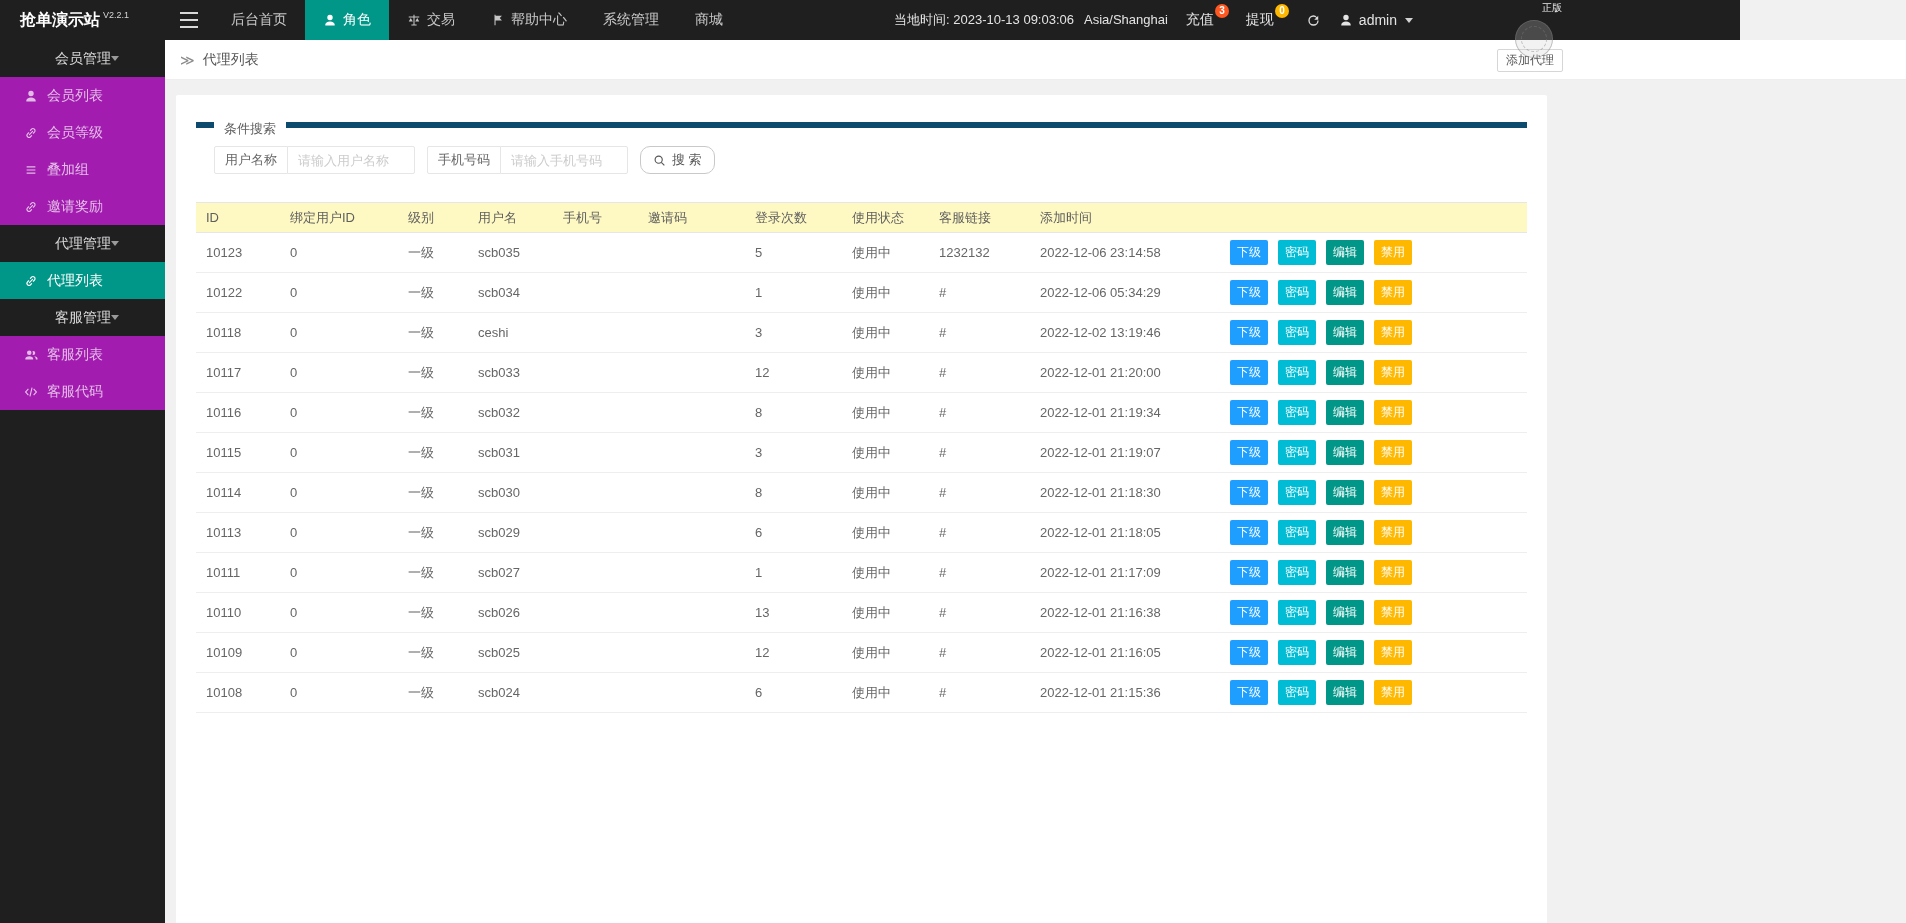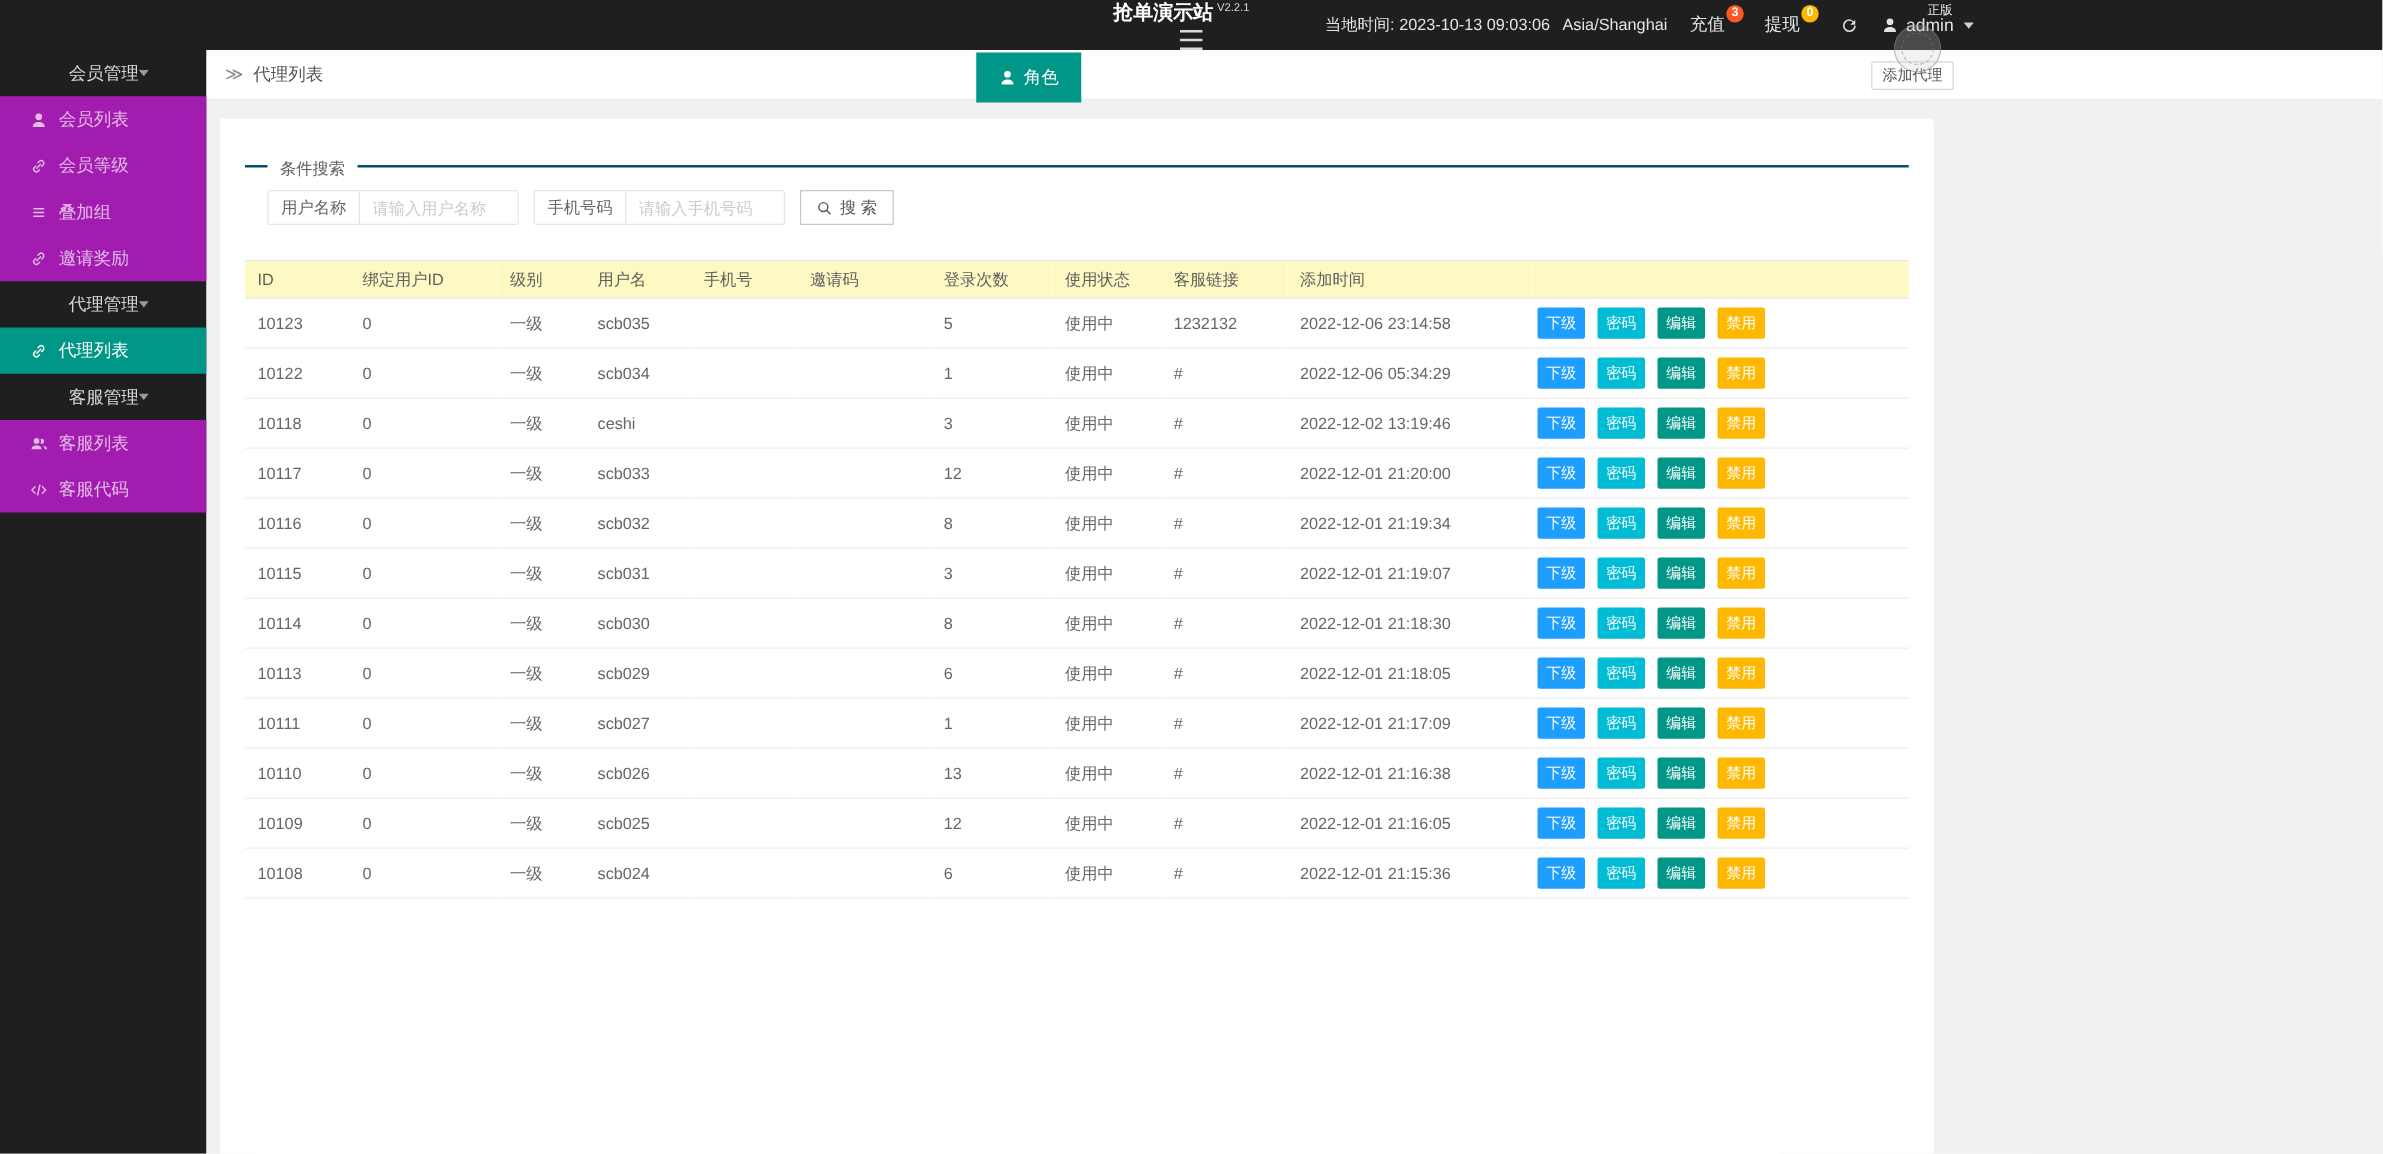--- a/index.html
+++ b/index.html
@@ -7,22 +7,22 @@
   body {
     position: relative;
     background: #f1f1f1;
     font-family: "Liberation Sans", "DejaVu Sans", sans-serif;
     color: #666;
   }
   svg { display: block; }
 
   
   .header {
-    position: absolute; top: 0; left: 0; width: 1906px; height: 40px;
-    background: #1f1f1f; display: flex; align-items: center; z-index: 20; flex-direction: column;
+    position: absolute; top: 0; left: 0; width: 1740px; height: 40px;
+    background: #1f1f1f; display: flex; align-items: center; z-index: 20;
   }
   .logo { width: 165px; flex: none; padding-left: 20px; color: #fff; font-size: 16px; font-weight: bold; white-space: nowrap; }
   .logo-ver { font-size: 9px; font-weight: normal; color: #d6d6d6; margin-left: 3px; }
   .hamburger { padding: 0 15px; height: 40px; display: flex; flex-direction: column; justify-content: center; cursor: pointer; }
   .hamburger i { display: block; width: 18px; height: 2px; background: #d9d9d9; margin: 2.5px 0; }
   .topnav { display: flex; height: 40px; }
   .nav-item {
     display: flex; align-items: center; gap: 6px; padding: 0 18px; height: 40px;
     color: rgba(255,255,255,0.75); font-size: 14px; cursor: pointer; white-space: nowrap;
   }
@@ -81,37 +81,37 @@
     position: absolute; left: 1332px; top: 9px; height: 23px; padding: 0 8px;
     background: #fff; border: 1px solid #d6d6d6; border-radius: 2px;
     font-size: 12px; color: #555; cursor: pointer; font-family: inherit;
   }
   .card {
     margin: 15px 0 0 11px; width: 1371px; min-height: 845px;
     background: #fff; border-radius: 2px; padding: 18px 20px;
   }
 
   
-  .field { margin-top: 19px; border-top: 2px solid #0c4a6e; position: relative; }
+  .field { margin-top: 9px; border-top: 6px solid #0c4a6e; position: relative; }
   .field-legend { position: absolute; top: -8px; left: 18px; background: #fff; padding: 0 10px; font-size: 13px; color: #5e5e5e; }
   .search-form { padding: 18px 0 14px 18px; display: flex; align-items: center; }
   .input-group { display: flex; margin-right: 12px; }
   .ig-label {
     height: 28px; line-height: 26px; border: 1px solid #e6e6e6; background: #fff;
     padding: 0 10px; font-size: 13px; color: #666; white-space: nowrap; border-radius: 2px 0 0 2px;
   }
   .ig-input {
     height: 28px; width: 128px; border: 1px solid #e6e6e6; margin-left: -1px;
     padding: 0 10px; font-size: 13px; color: #666; outline: none; border-radius: 0 2px 2px 0;
     font-family: inherit;
   }
   .ig-input::placeholder { color: #ccc; }
   .search-btn {
     display: flex; align-items: center; gap: 6px; height: 28px; padding: 0 12px;
-    background: #fff; border: 1px solid #c9c9c9; border-radius: 0;
+    background: #fff; border: 1px solid #c9c9c9; border-radius: 10px;
     font-size: 13px; color: #555; cursor: pointer; font-family: inherit;
   }
   .search-btn svg { width: 13px; height: 13px; }
 
   
   .grid { width: 100%; border-collapse: collapse; margin-top: 14px; table-layout: fixed; }
   .grid th {
     background: #fef9c3; border-top: 1px solid #e6e6e6; border-bottom: 1px solid #e6e6e6;
     height: 30px; font-size: 13px; color: #5f5f5f; font-weight: normal; text-align: left; padding: 0 10px;
     white-space: nowrap; overflow: hidden;

